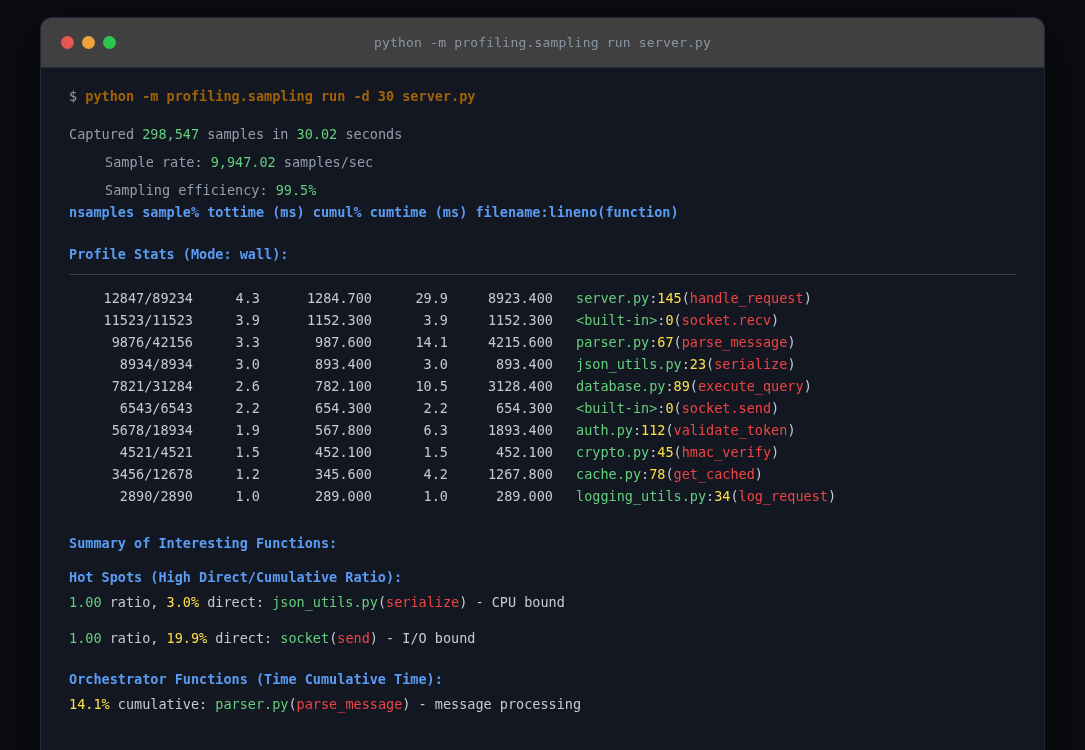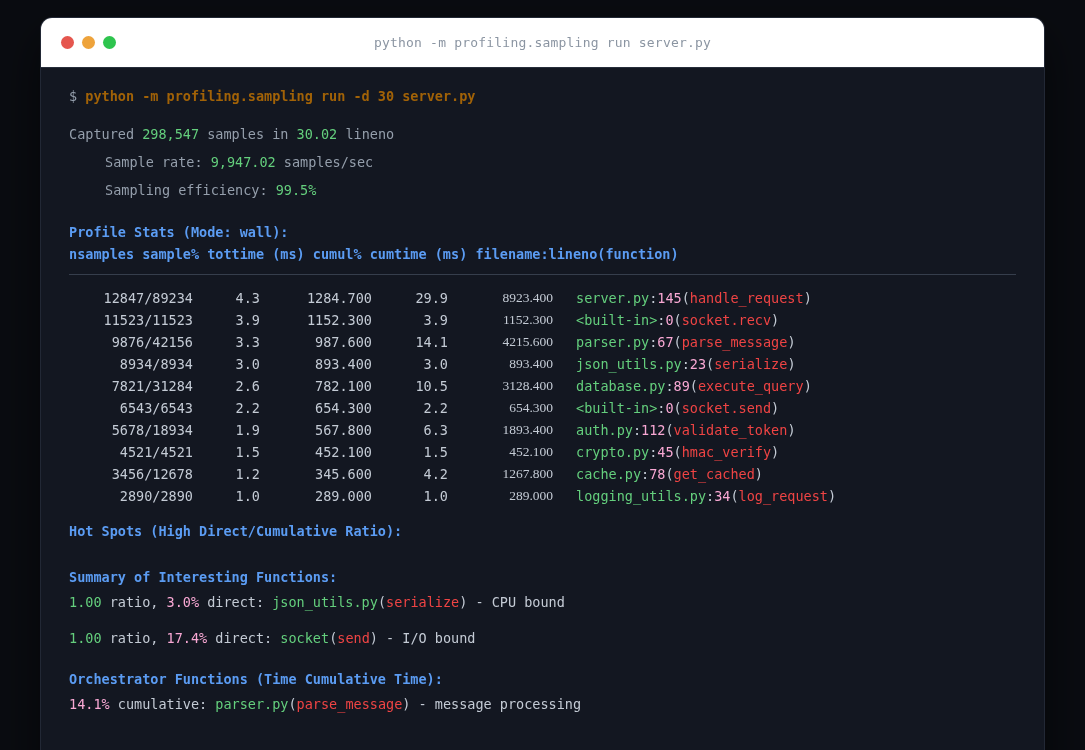--- a/index.html
+++ b/index.html
@@ -15,21 +15,21 @@
     background: #131721;
     border-radius: 12px 12px 0 0;
     border: 1px solid #222835;
     border-bottom: none;
     box-shadow: 0 18px 50px rgba(0,0,0,0.55);
     overflow: hidden;
   }
   .titlebar {
     position: relative;
     height: 50px;
-    background: #ffffff;
+    background: #404040;
     border-bottom: 1px solid #272e3b;
     display: flex;
     align-items: center;
     justify-content: center;
   }
   .lights {
     position: absolute;
     left: 20px; top: 0;
     height: 100%;
     display: flex;
@@ -52,21 +52,21 @@
     line-height: 20px;
   }
   .line { white-space: pre; }
   
   .dim { color: #959fac; }
   .w   { color: #c4cbd5; }
   .g   { color: #64cf7d; }
   .gb  { color: #a16207; font-weight: bold; }
   .hb  { color: #5b9cf3; font-weight: bold; }
   .fn  { color: #ef4444; }
-  .o   { color: #f9a8d4; }
+  .o   { color: #fde047; }
   
   .mt18 { margin-top: 18px; }
   .mt8  { margin-top: 8px; margin-left: 36px; }
   .mt22 { margin-top: 22px; }
   .mt2  { margin-top: 2px; }
   .mt26 { margin-top: 26px; }
   .mt14 { margin-top: 14px; }
   .mt21 { margin-top: 21px; }
   .divider {
     height: 0;
@@ -77,21 +77,21 @@
   .trow {
     display: flex;
     line-height: 22px;
     white-space: pre;
   }
   .cell { display: inline-block; text-align: right; }
   .c1 { width: 124px; }
   .c2 { width: 67px; text-align: right; }
   .c3 { width: 112px; }
   .c4 { width: 76px; }
-  .c5 { width: 105px; font-family: Liberation Serif, serif; }
+  .c5 { width: 105px; }
   .floc { margin-left: 23px; white-space: pre; }
   
   .hs-list > div.line, .orch-list > div.line { margin-top: 16px; }
   .hs-list > div.line:first-of-type, .orch-list > div.line:first-of-type { margin-top: 5px; }
 </style>
 </head>
 <body>
 
 <div class="window">
   <div class="titlebar">
@@ -100,29 +100,29 @@
       <span class="light yellow"></span>
       <span class="light green"></span>
     </div>
     <div class="titletext">python -m profiling.sampling run server.py</div>
   </div>
 
   <div class="content">
 
     <div class="line"><span class="dim">$ </span><span class="gb">python -m profiling.sampling run -d 30 server.py</span></div>
 
-    <div class="line mt18"><span class="dim">Captured </span><span class="g">298,547</span><span class="dim"> samples in </span><span class="g">30.02</span><span class="dim"> lineno</span></div>
+    <div class="line mt18"><span class="dim">Captured </span><span class="g">298,547</span><span class="dim"> samples in </span><span class="g">30.02</span><span class="dim"> seconds</span></div>
 
     <div class="line mt8"><span class="dim">Sample rate: </span><span class="g">9,947.02</span><span class="dim"> samples/sec</span></div>
 
     <div class="line mt8"><span class="dim">Sampling efficiency: </span><span class="g">99.5%</span></div>
 
+    <div class="line mt2 hb">nsamples sample% tottime (ms) cumul% cumtime (ms) filename:lineno(function)</div>
+
     <div class="line mt22 hb">Profile Stats (Mode: wall):</div>
-
-    <div class="line mt2 hb">nsamples sample% tottime (ms) cumul% cumtime (ms) filename:lineno(function)</div>
 
     <div class="divider"></div>
 
     <div class="rows">
 
         <div class="trow"><span class="cell c1 w">12847/89234</span><span class="cell c2 w">4.3</span><span class="cell c3 w">1284.700</span><span class="cell c4 w">29.9</span><span class="cell c5 w">8923.400</span><span class="floc"><span class="g">server.py</span><span class="w">:</span><span class="o">145</span><span class="w">(</span><span class="fn">handle_request</span><span class="w">)</span></span></div>
 
         <div class="trow"><span class="cell c1 w">11523/11523</span><span class="cell c2 w">3.9</span><span class="cell c3 w">1152.300</span><span class="cell c4 w">3.9</span><span class="cell c5 w">1152.300</span><span class="floc"><span class="g">&lt;built-in&gt;</span><span class="w">:</span><span class="o">0</span><span class="w">(</span><span class="fn">socket.recv</span><span class="w">)</span></span></div>
 
         <div class="trow"><span class="cell c1 w">9876/42156</span><span class="cell c2 w">3.3</span><span class="cell c3 w">987.600</span><span class="cell c4 w">14.1</span><span class="cell c5 w">4215.600</span><span class="floc"><span class="g">parser.py</span><span class="w">:</span><span class="o">67</span><span class="w">(</span><span class="fn">parse_message</span><span class="w">)</span></span></div>
@@ -135,30 +135,30 @@
 
         <div class="trow"><span class="cell c1 w">5678/18934</span><span class="cell c2 w">1.9</span><span class="cell c3 w">567.800</span><span class="cell c4 w">6.3</span><span class="cell c5 w">1893.400</span><span class="floc"><span class="g">auth.py</span><span class="w">:</span><span class="o">112</span><span class="w">(</span><span class="fn">validate_token</span><span class="w">)</span></span></div>
 
         <div class="trow"><span class="cell c1 w">4521/4521</span><span class="cell c2 w">1.5</span><span class="cell c3 w">452.100</span><span class="cell c4 w">1.5</span><span class="cell c5 w">452.100</span><span class="floc"><span class="g">crypto.py</span><span class="w">:</span><span class="o">45</span><span class="w">(</span><span class="fn">hmac_verify</span><span class="w">)</span></span></div>
 
         <div class="trow"><span class="cell c1 w">3456/12678</span><span class="cell c2 w">1.2</span><span class="cell c3 w">345.600</span><span class="cell c4 w">4.2</span><span class="cell c5 w">1267.800</span><span class="floc"><span class="g">cache.py</span><span class="w">:</span><span class="o">78</span><span class="w">(</span><span class="fn">get_cached</span><span class="w">)</span></span></div>
 
         <div class="trow"><span class="cell c1 w">2890/2890</span><span class="cell c2 w">1.0</span><span class="cell c3 w">289.000</span><span class="cell c4 w">1.0</span><span class="cell c5 w">289.000</span><span class="floc"><span class="g">logging_utils.py</span><span class="w">:</span><span class="o">34</span><span class="w">(</span><span class="fn">log_request</span><span class="w">)</span></span></div>
       </div>
 
+    <div class="line mt26 hb">Summary of Interesting Functions:</div>
+
     <div class="line mt14 hb">Hot Spots (High Direct/Cumulative Ratio):</div>
-
-    <div class="line mt26 hb">Summary of Interesting Functions:</div>
 
     <div class="hs-list">
 
 
         <div class="line"><span class="g">1.00</span><span class="w"> ratio, </span><span class="o">3.0%</span><span class="w"> direct: </span><span class="g">json_utils.py</span><span class="w">(</span><span class="fn">serialize</span><span class="w">)</span><span class="w"> - CPU bound</span></div>
 
-        <div class="line"><span class="g">1.00</span><span class="w"> ratio, </span><span class="o">17.4%</span><span class="w"> direct: </span><span class="g">socket</span><span class="w">(</span><span class="fn">send</span><span class="w">)</span><span class="w"> - I/O bound</span></div>
+        <div class="line"><span class="g">1.00</span><span class="w"> ratio, </span><span class="o">19.9%</span><span class="w"> direct: </span><span class="g">socket</span><span class="w">(</span><span class="fn">send</span><span class="w">)</span><span class="w"> - I/O bound</span></div>
       </div>
 
     <div class="line mt21 hb">Orchestrator Functions (Time Cumulative Time):</div>
 
     <div class="orch-list">
 
 
         <div class="line"><span class="o">14.1%</span><span class="w"> cumulative: </span><span class="g">parser.py</span><span class="w">(</span><span class="fn">parse_message</span><span class="w">)</span><span class="w"> - message processing</span></div>
       </div>
 

